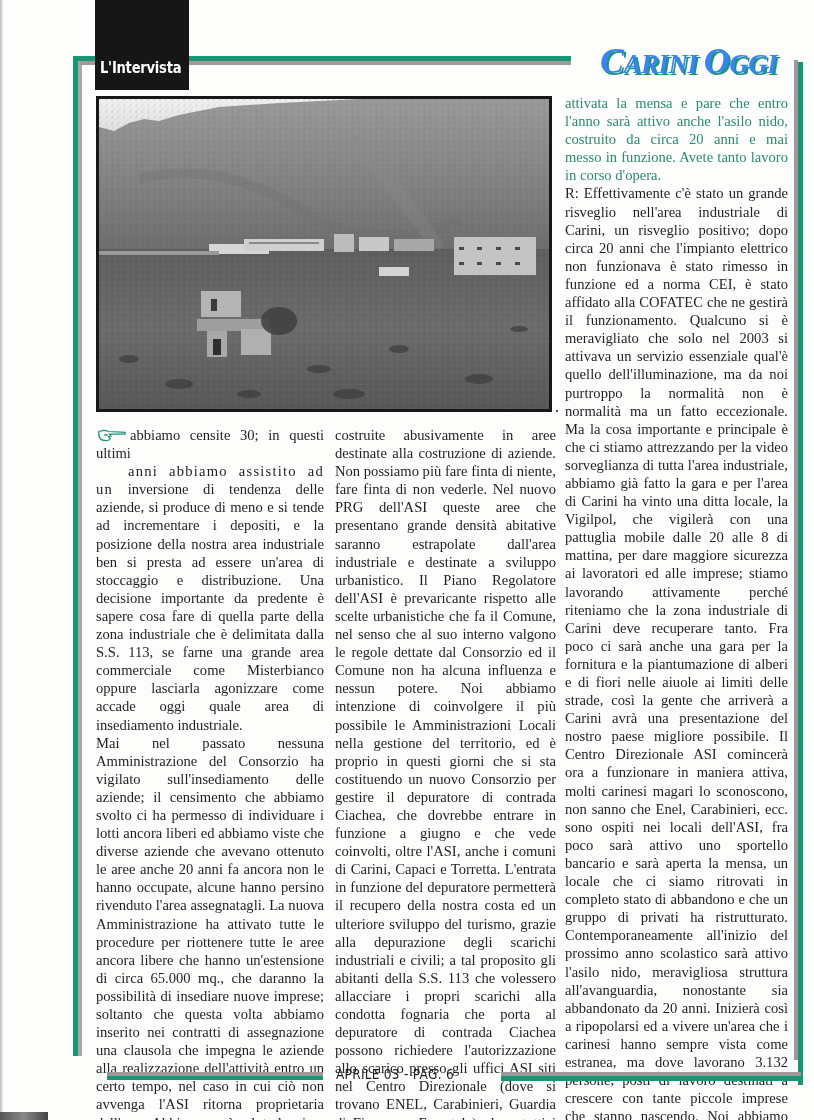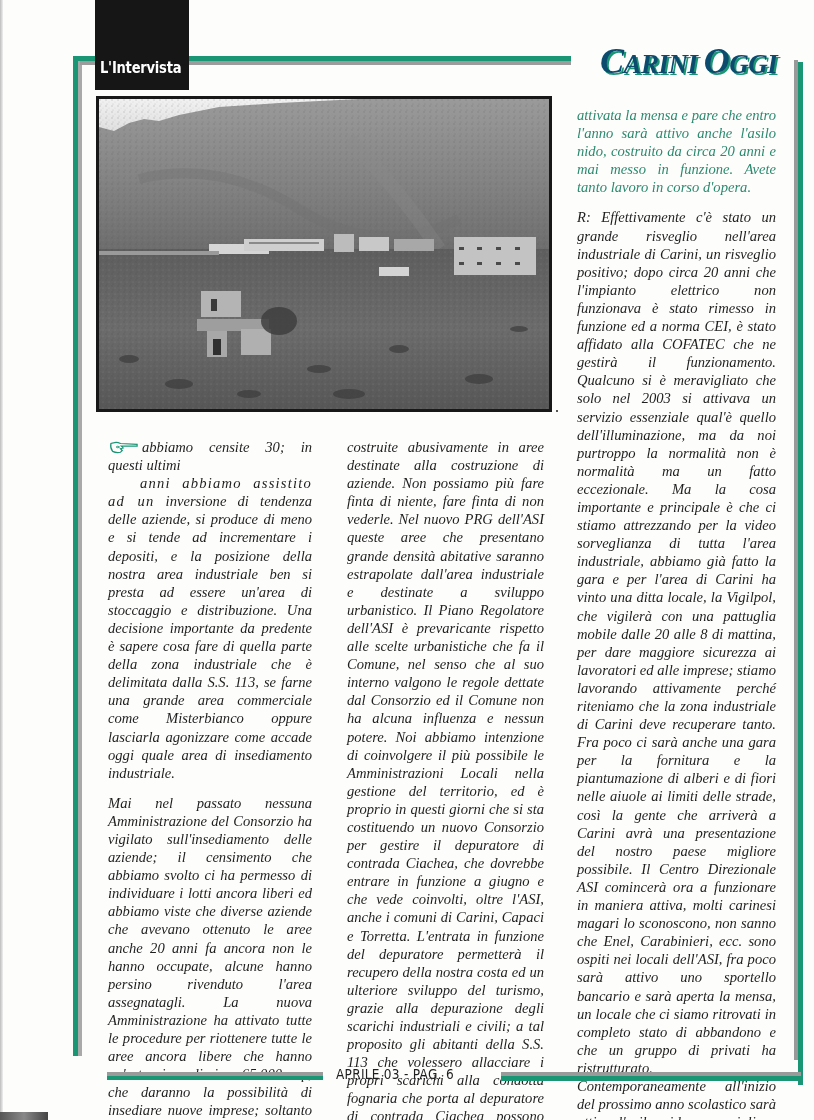--- a/index.html
+++ b/index.html
@@ -74,41 +74,41 @@
       position: absolute; left: 336px; top: 1066px; width: 160px;
       font-family: "DejaVu Sans", sans-serif; font-size: 13.5px;
       letter-spacing: 0.3px; color: #1e1e1e; white-space: nowrap;
       transform: scaleX(0.9); transform-origin: left center;
     }
     
     .masthead {
       position: absolute; left: 600px; top: 40px;
       font-family: "Liberation Serif", "DejaVu Serif", serif;
       font-style: italic; font-weight: bold;
-      font-size: 27px; letter-spacing: -0.5px; color: #0c4a6e;
+      font-size: 27px; letter-spacing: -0.5px; color: #3b82f6;
       text-shadow: 2px 2px 0 #1a9675;
       white-space: nowrap;
     }
     .masthead .cap { font-size: 36px; }
     
     .photo {
       position: absolute; left: 96px; top: 96px; width: 456px; height: 316px;
       border: 3px solid #181818; box-sizing: border-box; overflow: hidden;
       background: #6d6d6d;
     }
     .photo svg { display: block; }
     .photo-edge-dot {
       position: absolute; left: 556px; top: 410px; width: 2px; height: 2px; background: #555;
     }
     
     .col {
       position: absolute; font-size: 14.6px; line-height: 18.1px;
       text-align: justify; color: #1f1f1f;
     }
-    .col p { margin: 12px; font-style: italic; }
+    .col p { margin: 0; }
     .col-1 { left: 96px; top: 426px; width: 228px; }
     .col-2 { left: 335px; top: 426px; width: 221px; }
     .col-3 { left: 565px; top: 94px; width: 223px; }
     .question { color: #2c8a6e; }
     .indent-hand { display: inline-block; width: 32px; height: 14px; vertical-align: -2px; margin-right: 2px; }
   </style>
 </head>
 <body>
 
 <div class="left-scan-edge"></div>

